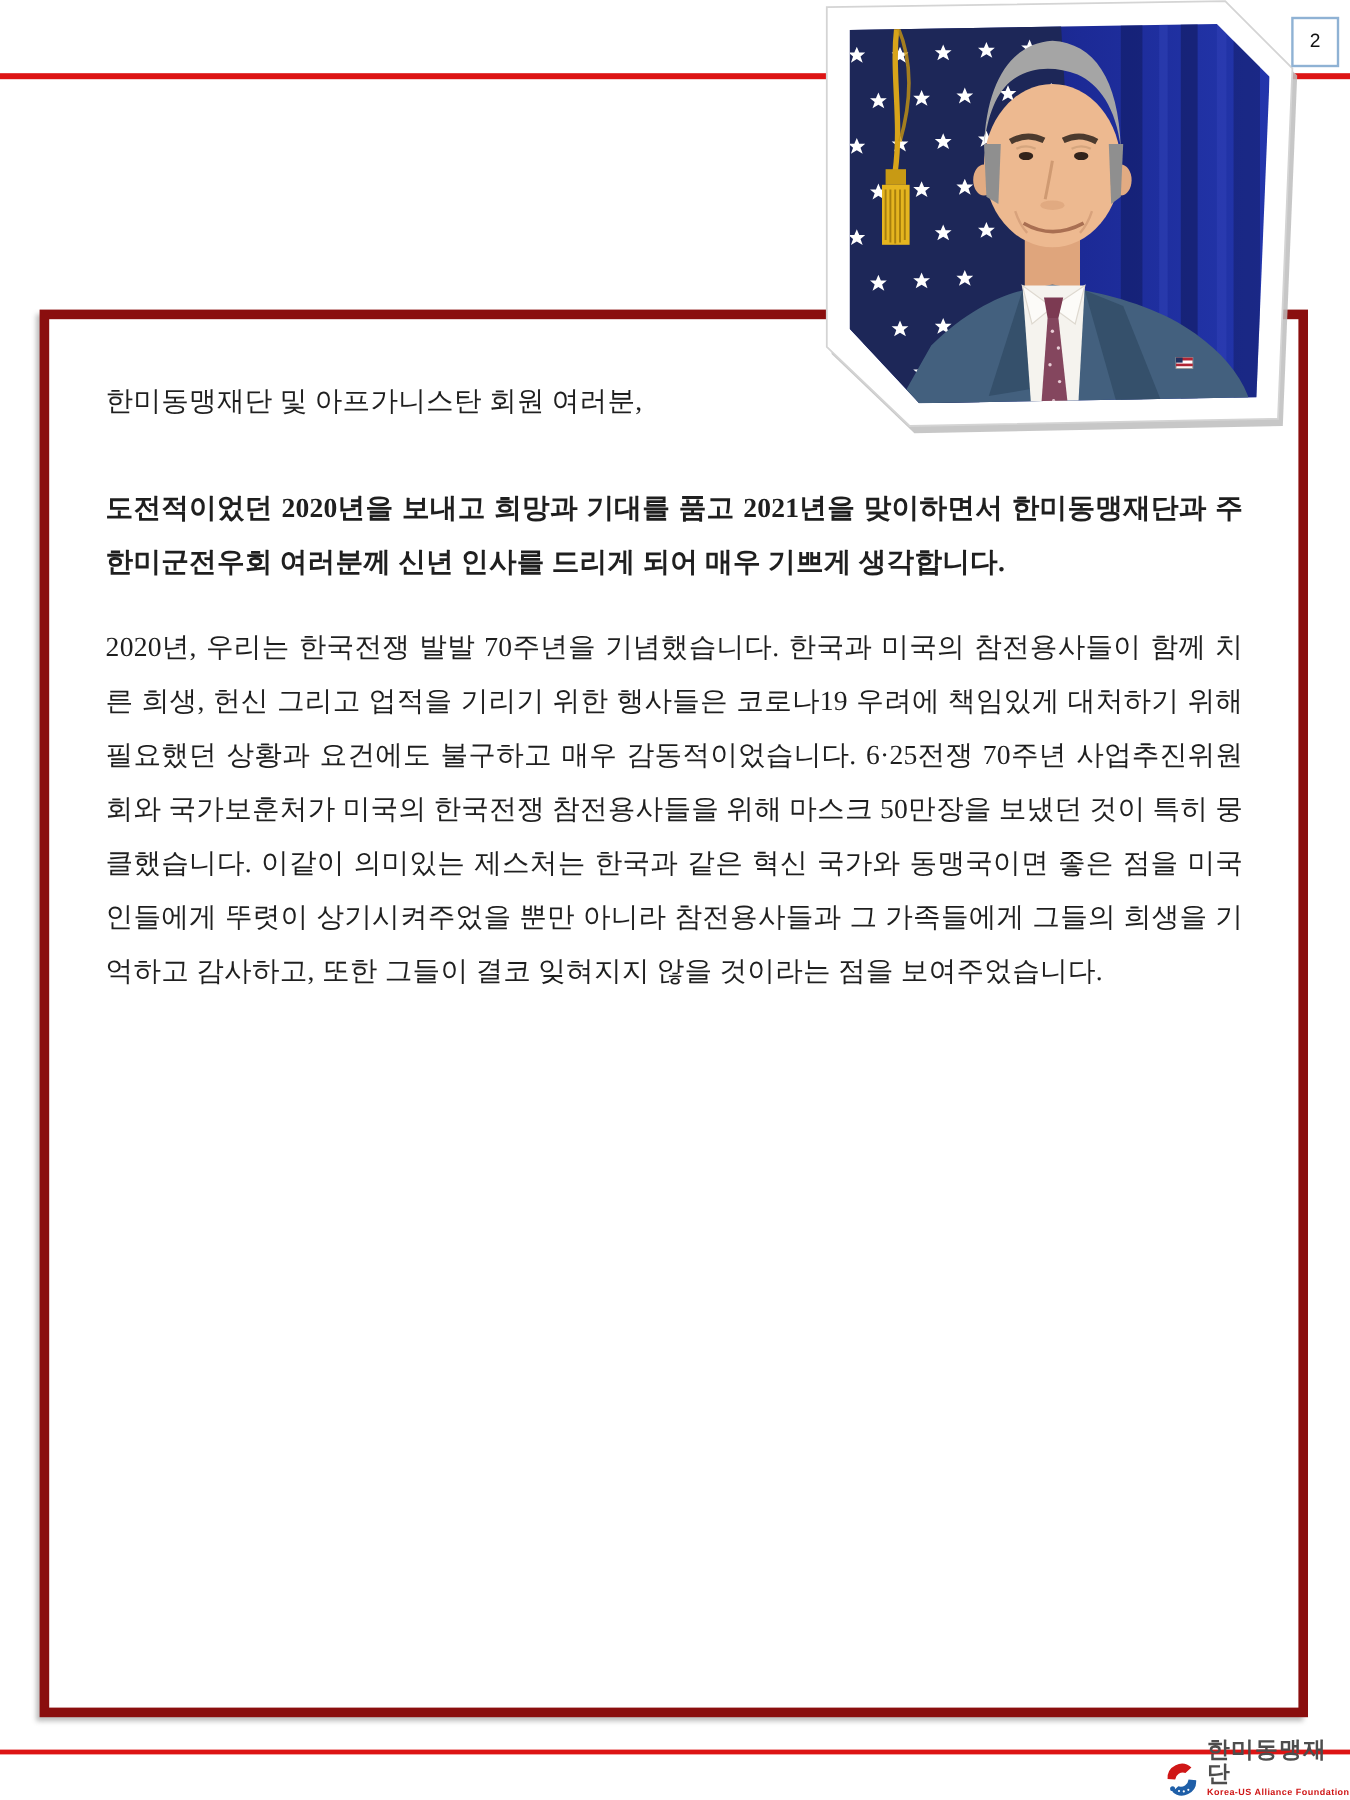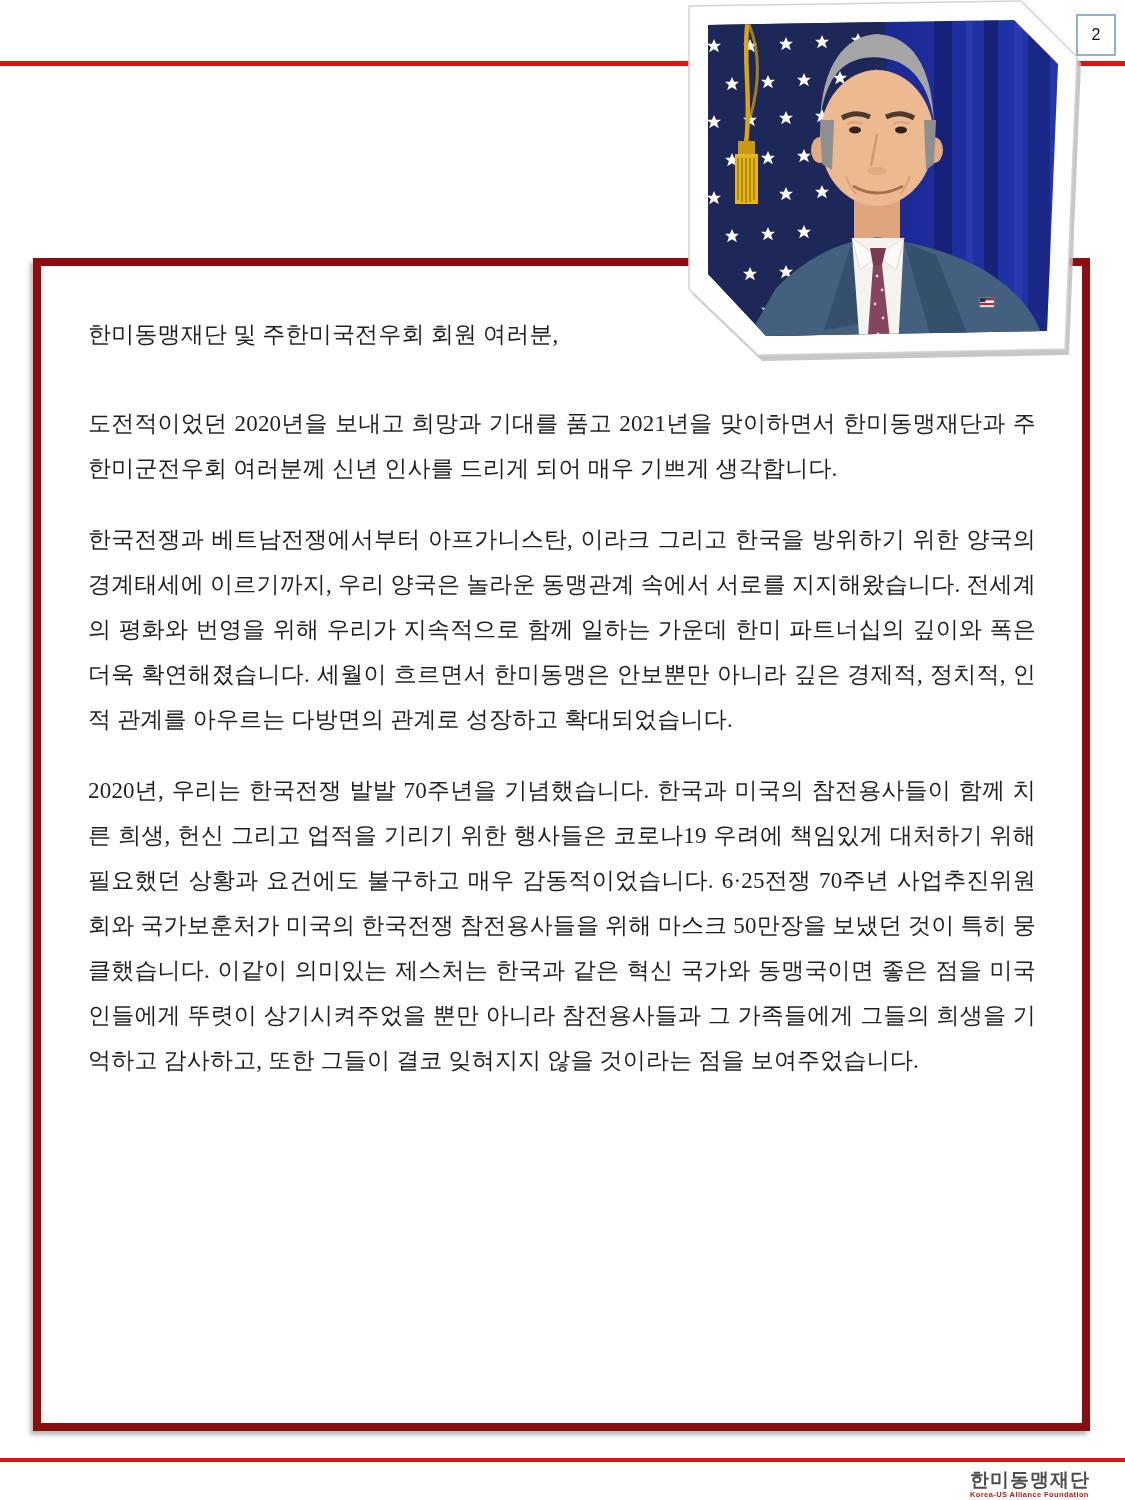--- a/index.html
+++ b/index.html
@@ -37,30 +37,30 @@
     border:8px solid var(--frame-maroon);
     box-shadow:-3px 4px 4px rgba(90,90,90,0.40);
     background:transparent;z-index:2;
   }
   .letter-body{
     position:absolute;left:88px;top:312px;width:948px;z-index:3;
     font-size:23px;line-height:45px;text-align:justify;
     letter-spacing:0.2px;
   }
   .letter-body .greeting{margin:0 0 0 0;text-align:left;}
-  .letter-body p.para1{margin-top:44px;}
+  .letter-body p.para1{margin-top:44px;font-weight:bold;}
   .letter-body p.para2{margin-top:24px;}
   .letter-body p.para3{margin-top:26px;}
   .letter-body p.para4{margin-top:26px;}
   .photo-wrap{
     position:absolute;left:684px;top:-2px;width:402px;height:366px;z-index:5;
   }
   .footer-logo{
     position:absolute;left:970px;top:1464px;height:34px;z-index:3;
-    display:flex;align-items:center;gap:6px;flex-direction:column;
+    display:flex;align-items:flex-end;gap:6px;
   }
   .footer-logo .logo-text{display:flex;flex-direction:column;align-items:flex-start;}
   .footer-logo .name-ko{
     font-family:"Liberation Sans","DejaVu Sans",sans-serif;
     font-weight:bold;font-size:19px;line-height:20px;color:#4d4d4d;letter-spacing:1px;
   }
   .footer-logo .name-en{
     font-family:"Liberation Sans","DejaVu Sans",sans-serif;
     font-weight:bold;font-size:7.5px;line-height:9px;color:var(--logo-red);
     letter-spacing:0.4px;
@@ -68,23 +68,22 @@
 </style>
 </head>
 <body>
 
 <div class="top-line"></div>
 <div class="bottom-line"></div>
 
 <div class="letter-frame"></div>
 
 <div class="letter-body">
-  <div class="greeting">한미동맹재단 및 주한미국전우회 회원 여러분,</div>
+  <div class="greeting">한미동맹재단 및 아프가니스탄 회원 여러분,</div>
   <p class="para1">도전적이었던 2020년을 보내고 희망과 기대를 품고 2021년을 맞이하면서 한미동맹재단과 주한미군전우회 여러분께 신년 인사를 드리게 되어 매우 기쁘게 생각합니다.</p>
-  <p class="para3">한국전쟁과 베트남전쟁에서부터 아프가니스탄, 이라크 그리고 한국을 방위하기 위한 양국의 경계태세에 이르기까지, 우리 양국은 놀라운 동맹관계 속에서 서로를 지지해왔습니다. 전세계의 평화와 번영을 위해 우리가 지속적으로 함께 일하는 가운데 한미 파트너십의 깊이와 폭은 더욱 확연해졌습니다. 세월이 흐르면서 한미동맹은 안보뿐만 아니라 깊은 경제적, 정치적, 인적 관계를 아우르는 다방면의 관계로 성장하고 확대되었습니다.</p>
   <p class="para4">2020년, 우리는 한국전쟁 발발 70주년을 기념했습니다. 한국과 미국의 참전용사들이 함께 치른 희생, 헌신 그리고 업적을 기리기 위한 행사들은 코로나19 우려에 책임있게 대처하기 위해 필요했던 상황과 요건에도 불구하고 매우 감동적이었습니다. 6·25전쟁 70주년 사업추진위원회와 국가보훈처가 미국의 한국전쟁 참전용사들을 위해 마스크 50만장을 보냈던 것이 특히 뭉클했습니다. 이같이 의미있는 제스처는 한국과 같은 혁신 국가와 동맹국이면 좋은 점을 미국인들에게 뚜렷이 상기시켜주었을 뿐만 아니라 참전용사들과 그 가족들에게 그들의 희생을 기억하고 감사하고, 또한 그들이 결코 잊혀지지 않을 것이라는 점을 보여주었습니다.</p>
 </div>
 
 <div class="photo-wrap">
   <svg width="402" height="366" viewBox="0 0 402 366" xmlns="http://www.w3.org/2000/svg">
     <defs>
       <linearGradient id="curtGrad" x1="0" y1="0" x2="1" y2="0">
         <stop offset="0" stop-color="#131c6c"></stop>
         <stop offset="0.55" stop-color="#1c2a96"></stop>
         <stop offset="1" stop-color="#2336ac"></stop>

